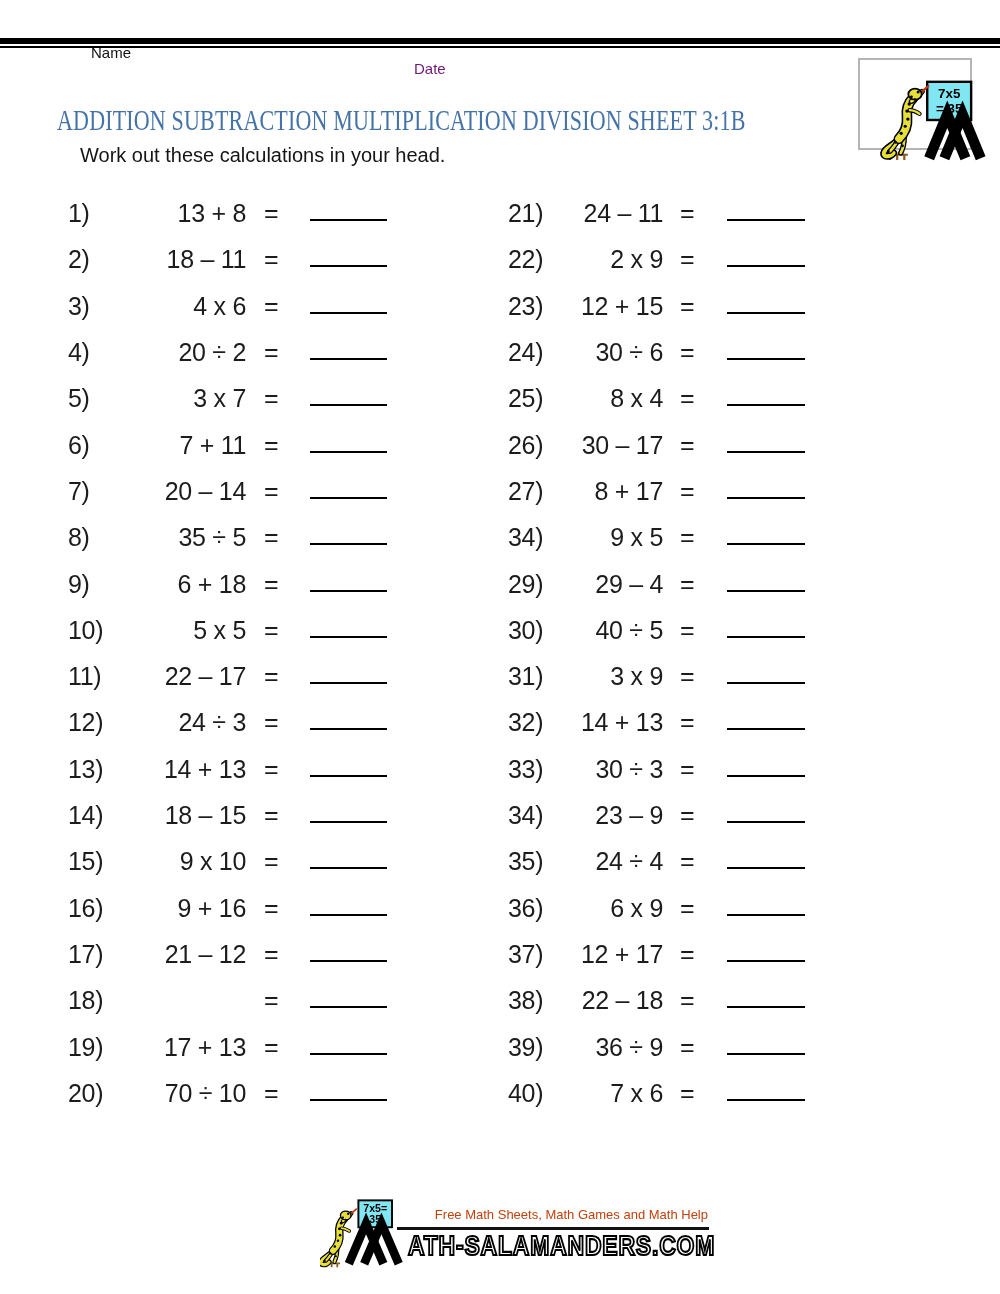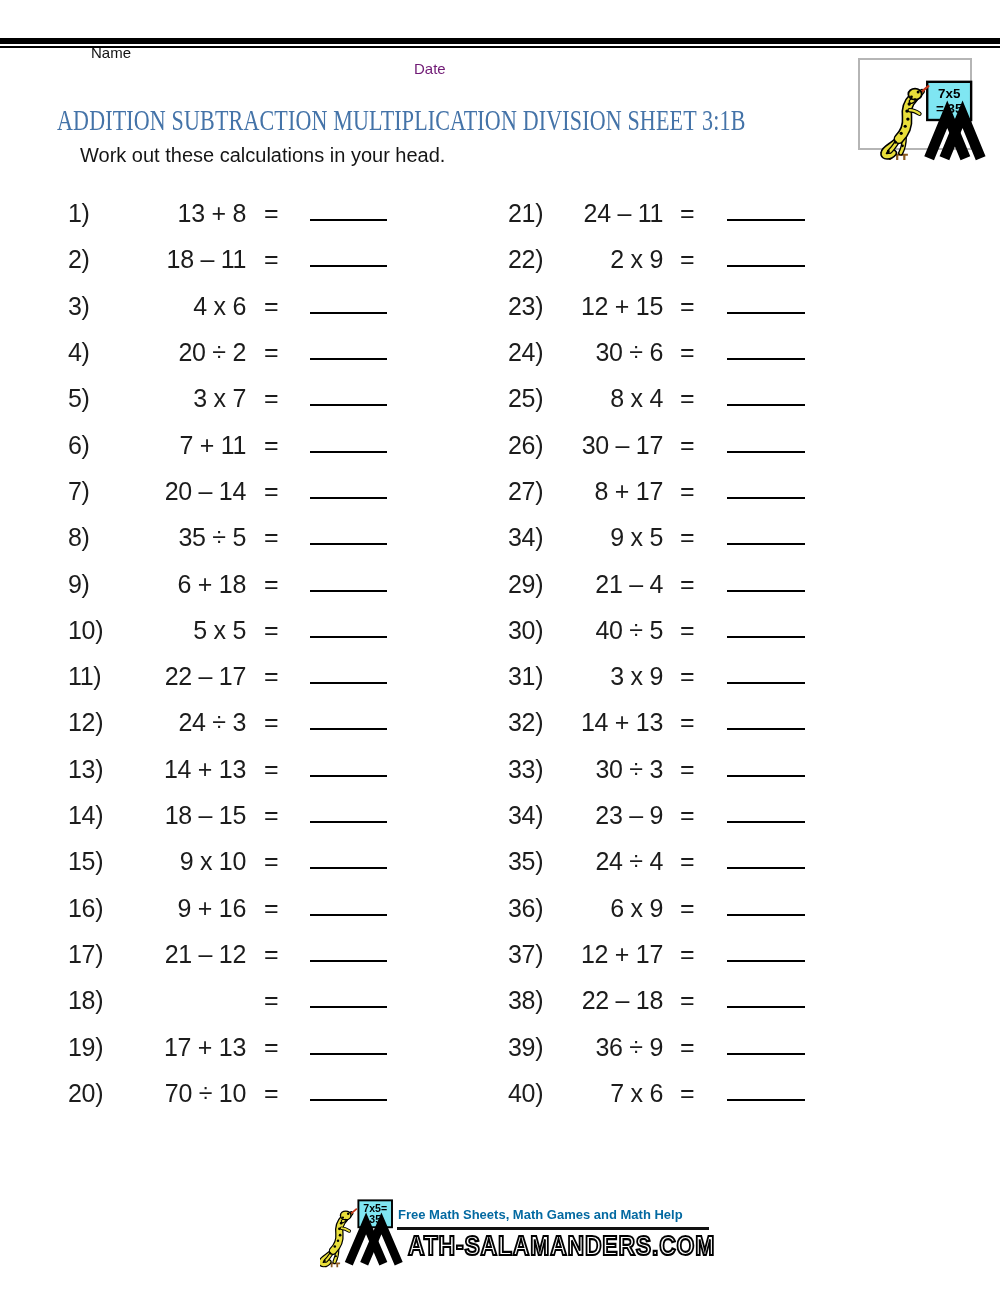--- a/index.html
+++ b/index.html
@@ -35,22 +35,22 @@
   .col-right .expr { width:155px; }
   .eq   { position:absolute; top:0; }
   .col-left  .eq { left:196px; }
   .col-right .eq { left:172px; }
   .blank { position:absolute; top:0; height:31px; border-bottom:2px solid #000; }
   .col-left  .blank { left:242px; width:77px; }
   .col-right .blank { left:219px; width:78px; }
 
   .footer-logo { position:absolute; left:320px; top:1198px; }
   .tagline {
-    position:absolute; left:398px; top:1207px; width:310px; text-align:left;
-    font-size:13px; font-weight:bold; color:#0369a1;
+    position:absolute; left:398px; top:1207px; width:310px; text-align:right;
+    font-size:13px; font-weight:normal; color:#c2410c;
   }
   .footer-divider { position:absolute; left:397px; top:1227px; width:312px; height:3px; background:#111; }
   .wordmark {
     position:absolute; left:408px; top:1230px; white-space:nowrap;
     font-size:28px; font-weight:bold; letter-spacing:1px;
     color:#fff; -webkit-text-stroke:2.2px #000;
     transform:scaleX(0.82); transform-origin:0 0;
   }
   svg text { font-family:"Liberation Sans", sans-serif; font-weight:bold; }
 </style>
@@ -318,21 +318,21 @@
 
   <div class="row">
     <span class="num">34)</span>
     <span class="expr">9 x 5</span>
     <span class="eq">=</span>
     <span class="blank"></span>
   </div>
 
   <div class="row">
     <span class="num">29)</span>
-    <span class="expr">21 – 4</span>
+    <span class="expr">29 – 4</span>
     <span class="eq">=</span>
     <span class="blank"></span>
   </div>
 
   <div class="row">
     <span class="num">30)</span>
     <span class="expr">40 ÷ 5</span>
     <span class="eq">=</span>
     <span class="blank"></span>
   </div>

